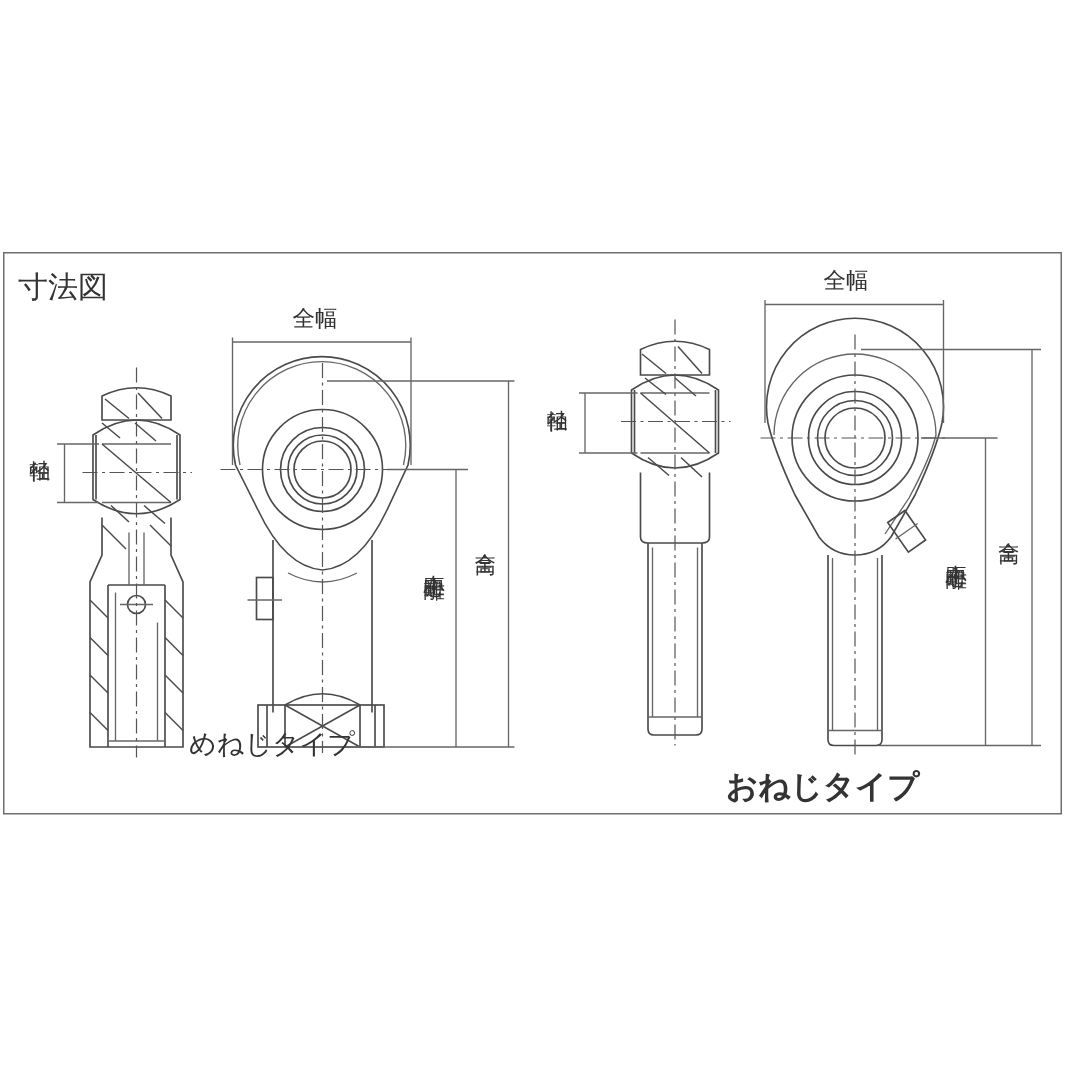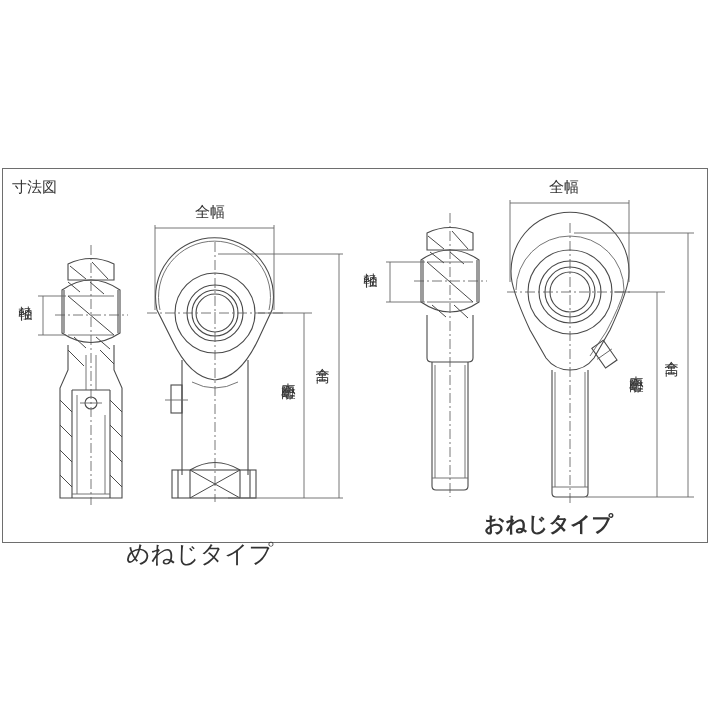--- a/index.html
+++ b/index.html
@@ -164,25 +164,25 @@
     <line class="thin" x1="510" y1="203" x2="629" y2="203"></line>
 
     <line class="thin" x1="574" y1="233" x2="694" y2="233"></line>
     <line class="thin" x1="614" y1="292" x2="665" y2="292"></line>
     <line class="thin" x1="586" y1="497" x2="694" y2="497"></line>
     <line class="thin" x1="688" y1="233" x2="688" y2="497"></line>
     <line class="thin" x1="657" y1="292" x2="657" y2="497"></line>
   </g>
 </svg>
 
-<div class="txt" style="left:12px; top:178px; font-size:15px;text-align:center;">寸法図</div>
+<div class="txt" style="left:12px; top:178px; font-size:20px;text-align:center;">寸法図</div>
 
 <div class="txt" style="left:195px; top:203px; font-size:15px;">全幅</div>
 <div class="txt vtxt" style="left:17px; top:295px; font-size:14px;">軸径</div>
 <div class="txt vtxt" style="left:314px; top:357px; font-size:14px;">全高</div>
 <div class="txt vtxt" style="left:280px; top:372px; font-size:14px;">中心距離</div>
-<div class="txt" style="left:126px; top:538px; font-size:24px;font-family:Liberation Serif, serif;">めねじタイプ</div>
+<div class="txt" style="left:126px; top:484px; font-size:18px;font-family:Liberation Serif, serif;">めねじタイプ</div>
 
 <div class="txt" style="left:549px; top:178px; font-size:15px;">全幅</div>
 <div class="txt vtxt" style="left:362px; top:262px; font-size:14px;">軸径</div>
 <div class="txt vtxt" style="left:663px; top:350px; font-size:14px;">全高</div>
 <div class="txt vtxt" style="left:628px; top:365px; font-size:14px;">中心距離</div>
 <div class="txt" style="left:484px; top:510px; font-size:21px;font-weight:bold;">おねじタイプ</div>
 
 </body></html>

